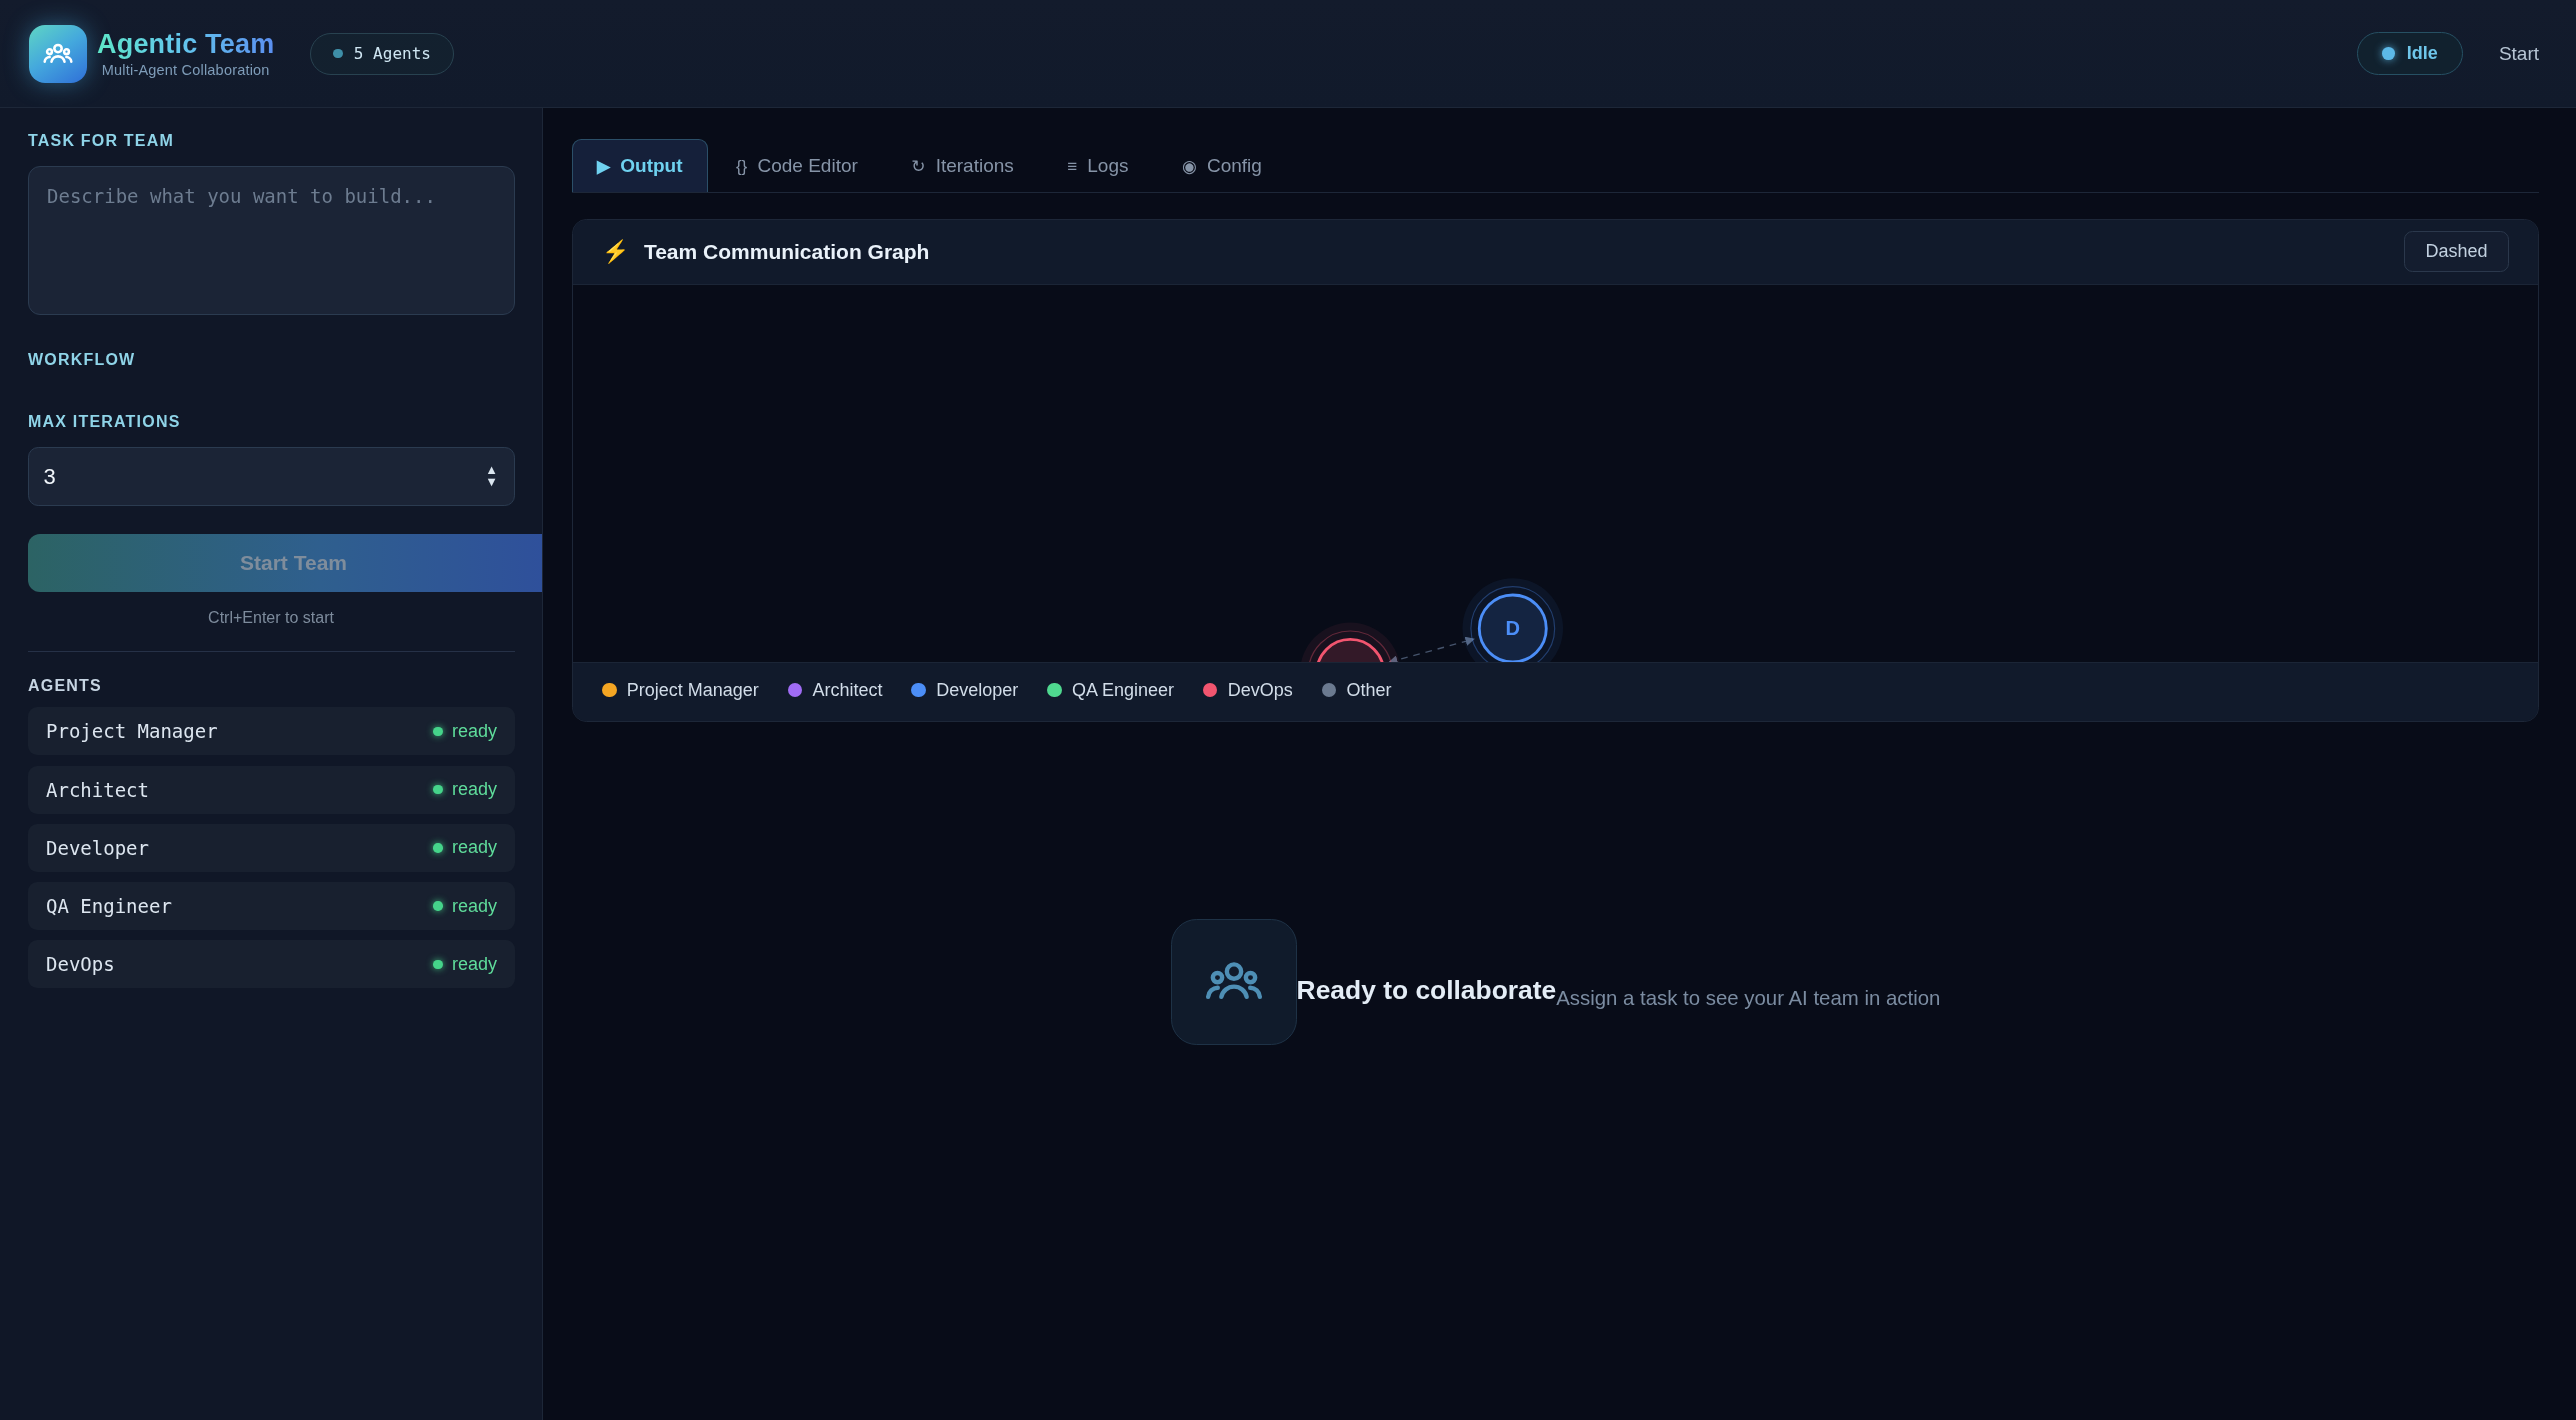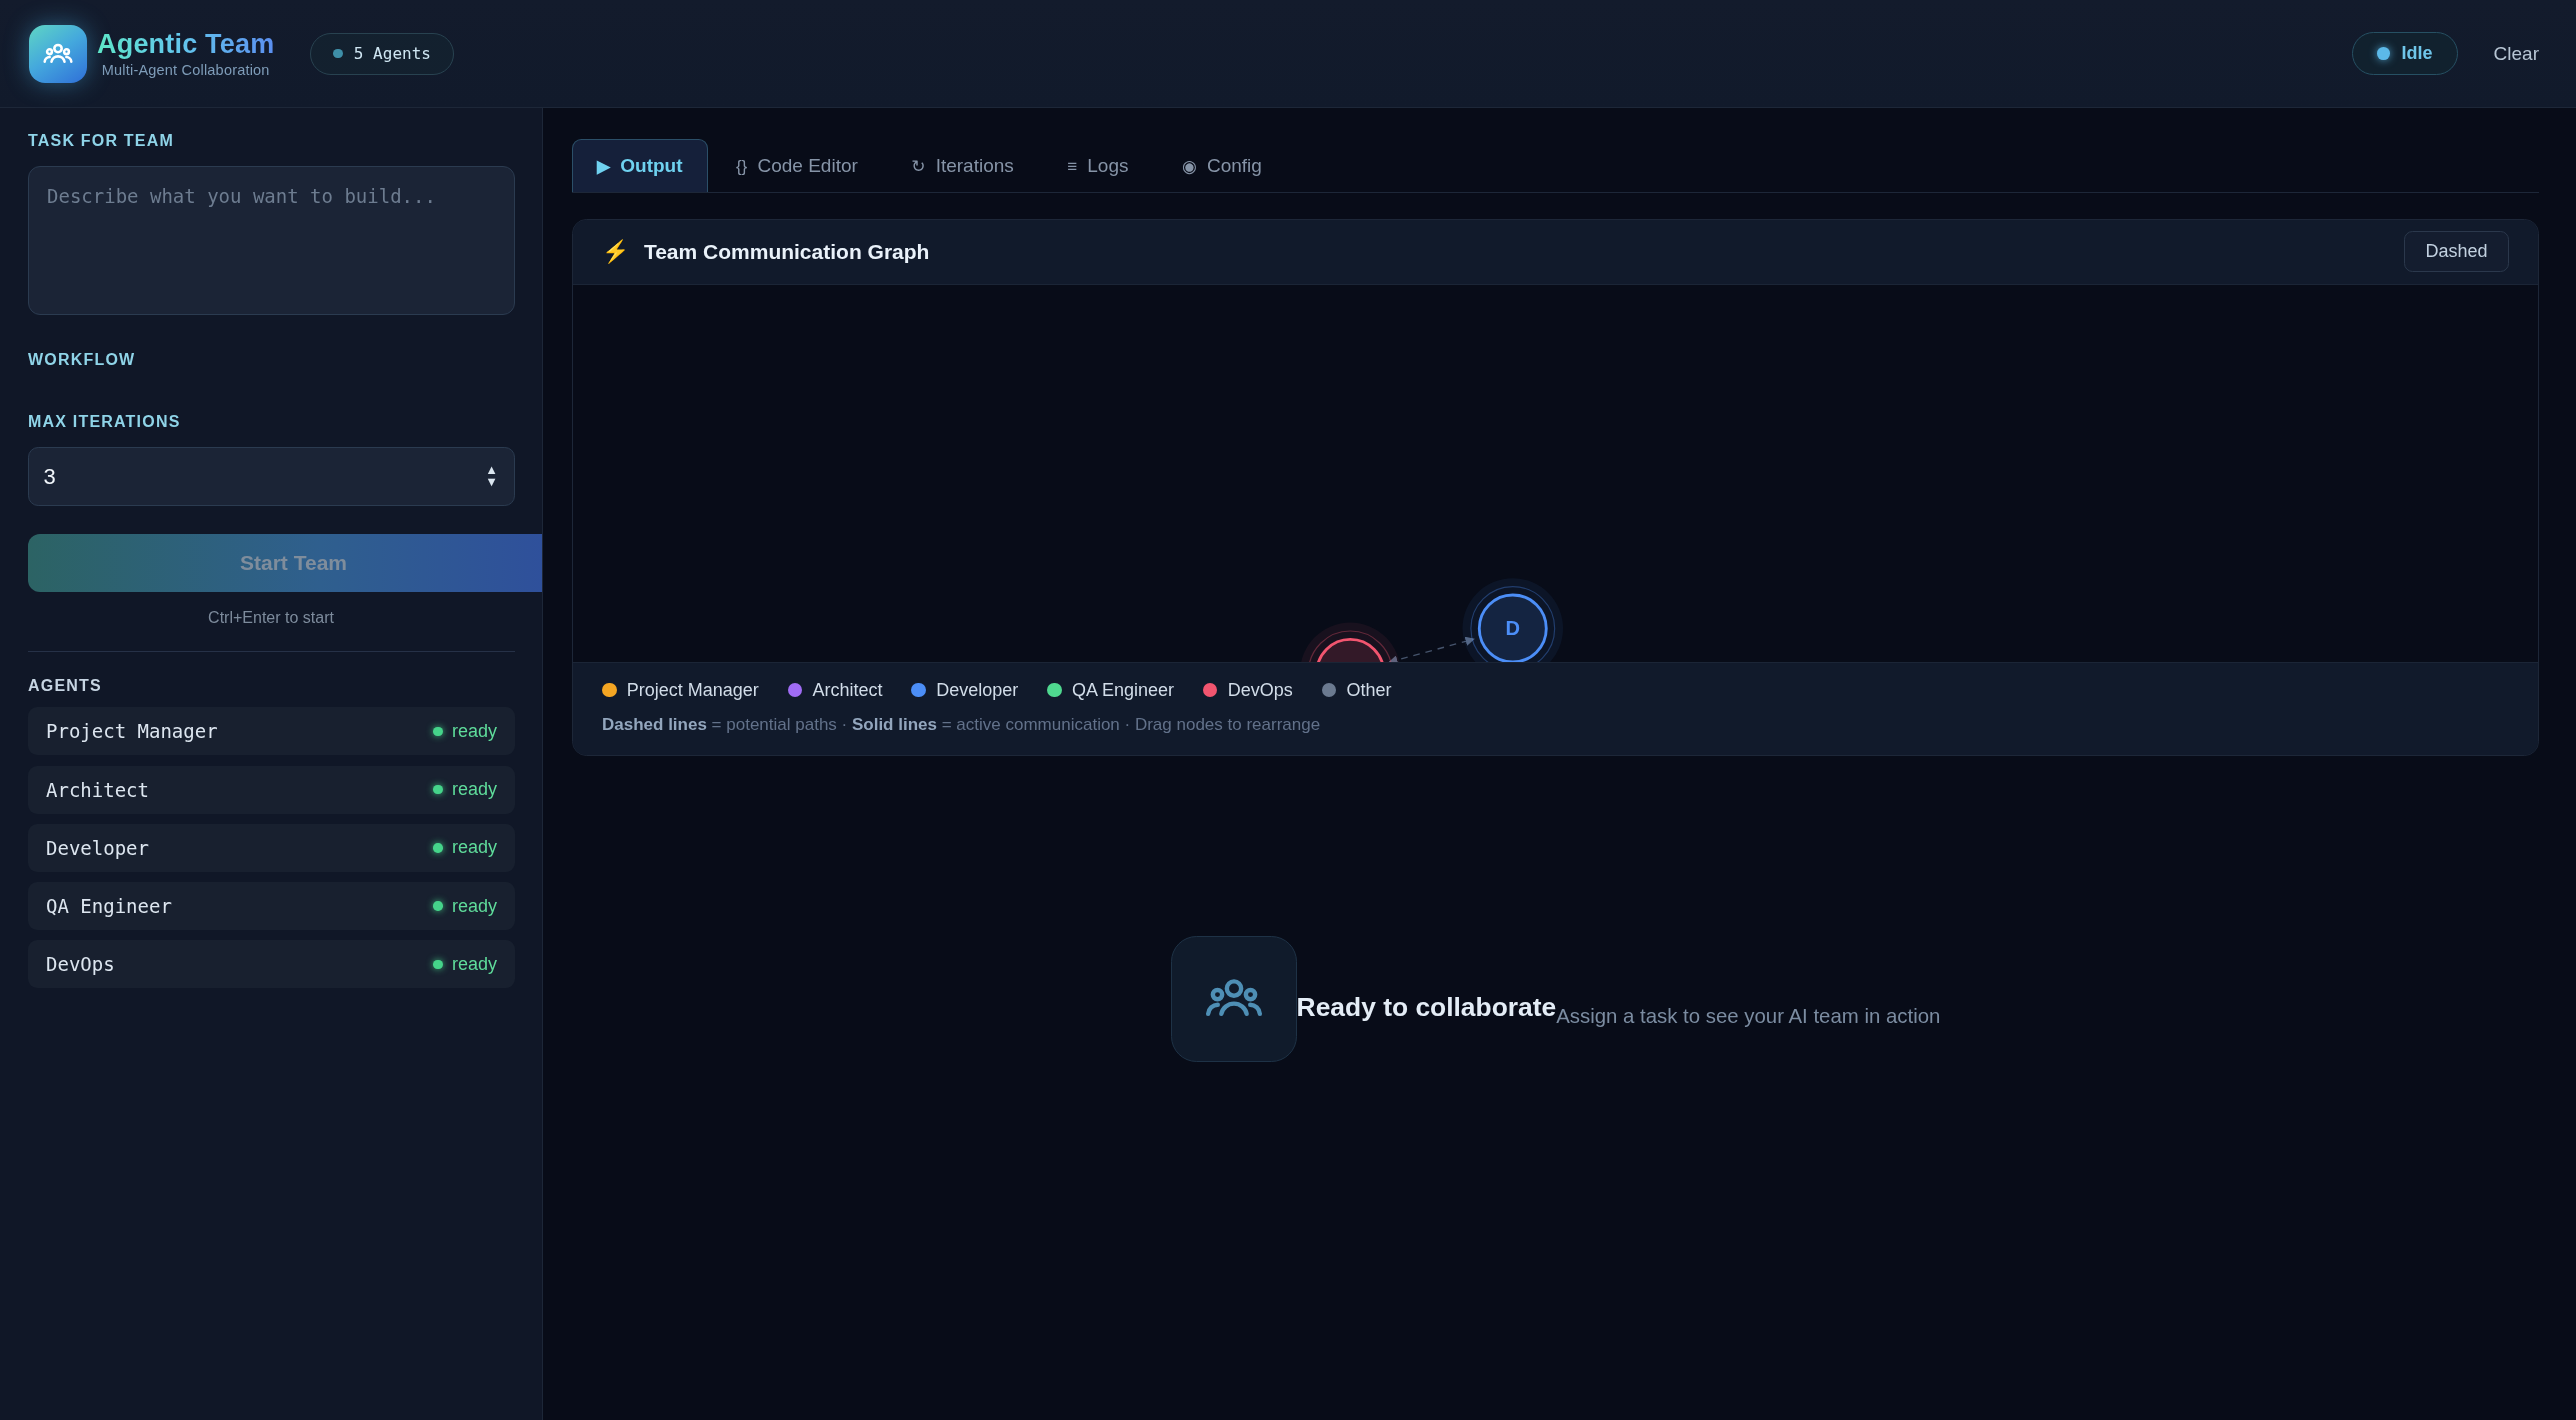--- a/index.html
+++ b/index.html
@@ -282,21 +282,21 @@
     <div class="agents-pill">
       <span class="dot"></span>
       <span>5 Agents</span>
     </div>
 
     <div class="topbar-right">
       <div class="status-pill">
         <span class="dot"></span>
         <span>Idle</span>
       </div>
-      <button class="clear-btn">Clear</button>
+      <button class="clear-btn">Start</button>
     </div>
   </div>
 
   <div class="body">
 
     <div class="sidebar">
 
       <div class="section-label">TASK FOR TEAM</div>
       <textarea class="task-box" placeholder="Describe what you want to build..." style=""></textarea>
 
@@ -476,23 +476,20 @@
             </div>
             <div class="legend-item">
               <span class="sw" style="background: rgb(242, 85, 111);"></span>
               <span>DevOps</span>
             </div>
             <div class="legend-item">
               <span class="sw" style="background: rgb(107, 122, 144);"></span>
               <span>Other</span>
             </div>
           </div>
-          <div class="legend-note">
-            <b>Dashed lines</b><span> = potential paths · </span><b>Solid lines</b><span> = active communication · Drag nodes to rearrange</span>
-          </div>
         </div>
       </div>
 
       <div class="empty-state">
         <div class="empty-tile">
           <svg viewBox="0 0 24 24" fill="none" stroke="#4e8fb5" stroke-width="1.6" stroke-linecap="round" stroke-linejoin="round">
             <circle cx="12" cy="8.2" r="2.6"></circle>
             <path d="M7.4 17.4a4.7 4.7 0 0 1 9.2 0"></path>
             <circle cx="6" cy="10.4" r="1.7"></circle>
             <path d="M2.6 17.4a3.6 3.6 0 0 1 3.5-3.3"></path>

